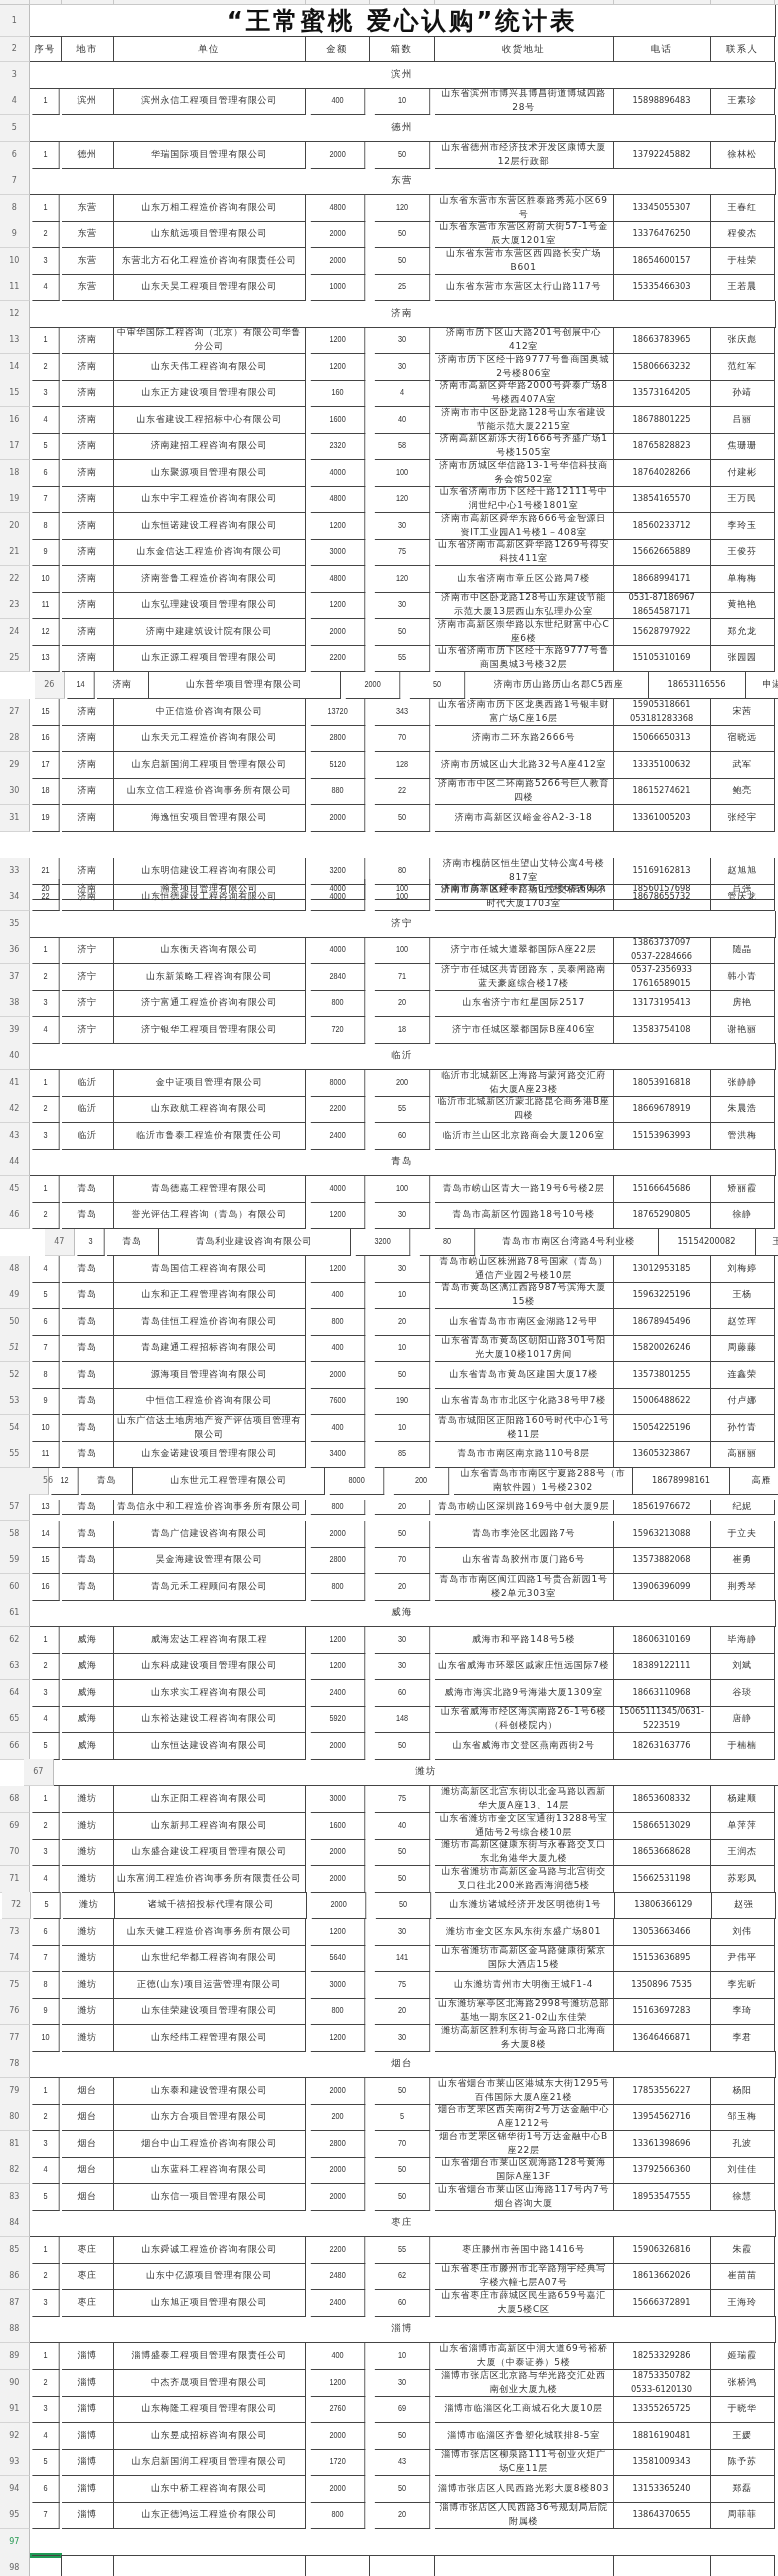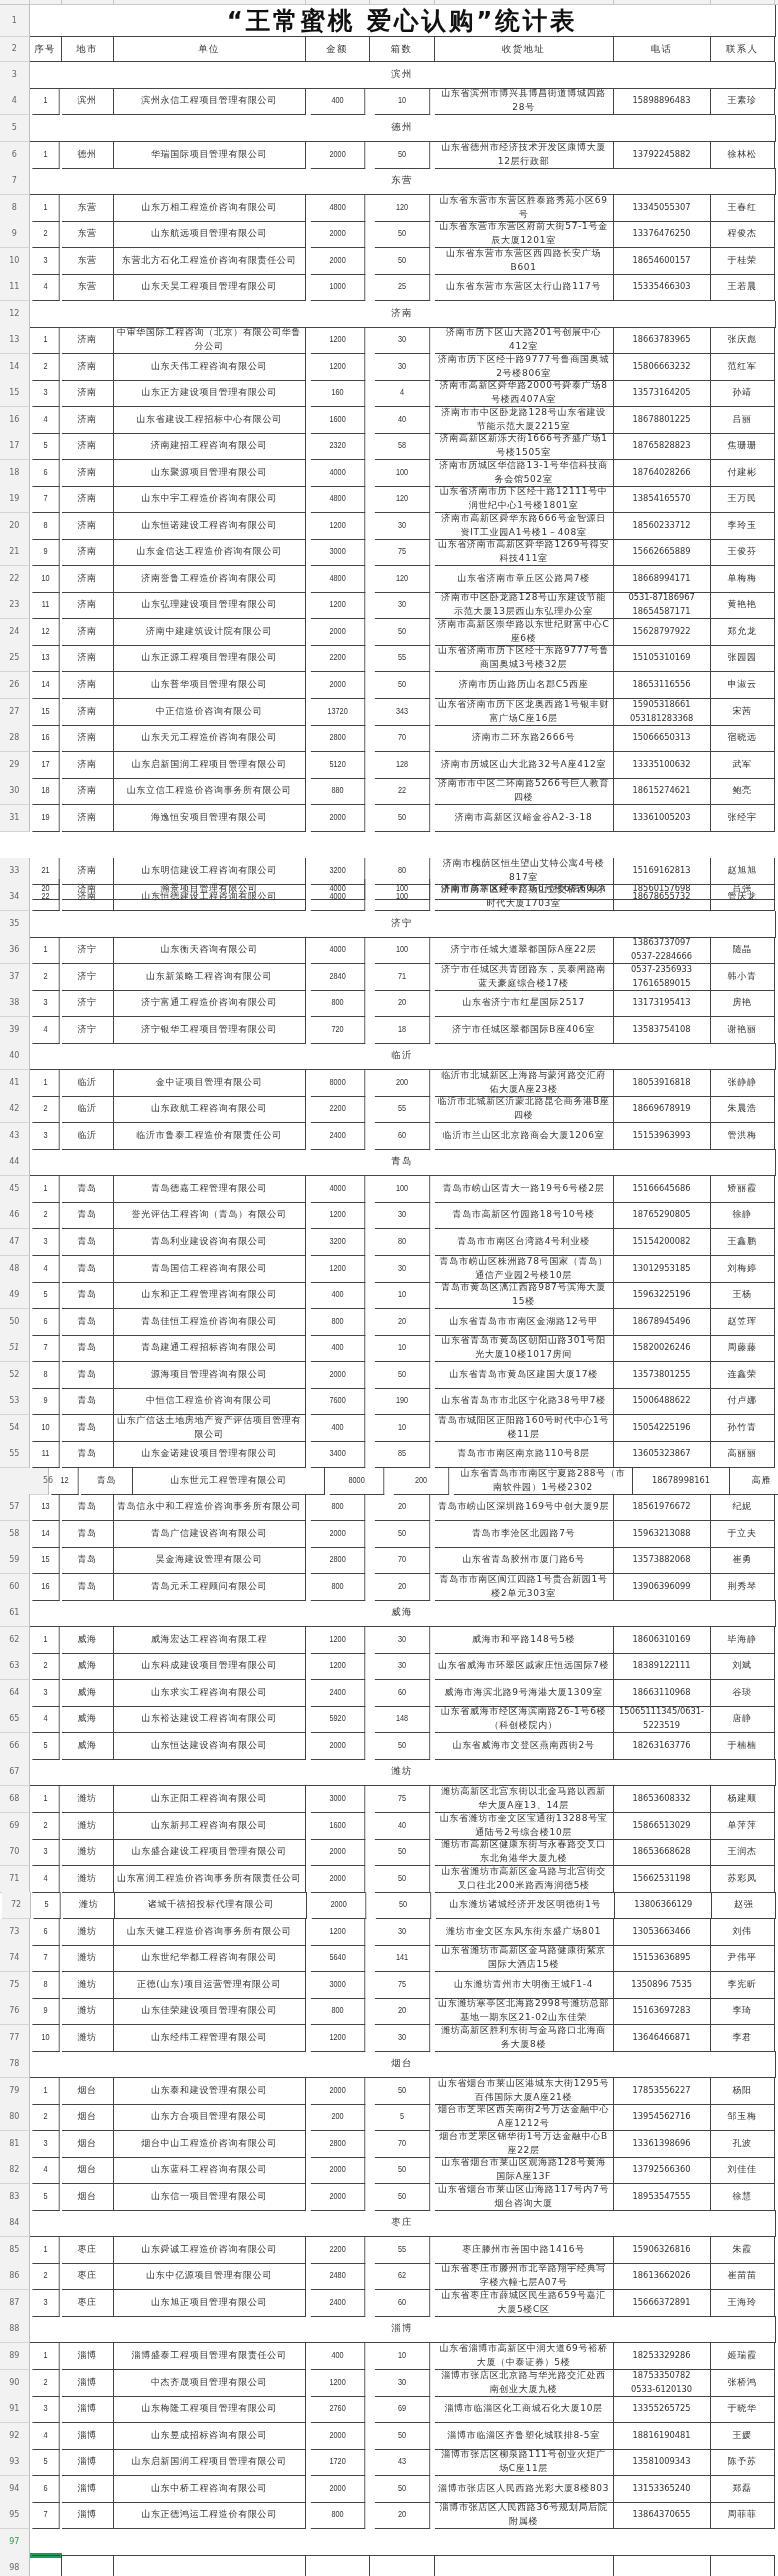--- a/index.html
+++ b/index.html
@@ -283,21 +283,21 @@
       <div class="rh" style="height: 26.5px;">25</div>
       <div class="cell c-a num">13</div>
       <div class="cell c-b">济南</div>
       <div class="cell c-c">山东正源工程项目管理有限公司</div>
       <div class="cell c-d num">2200</div>
       <div class="cell c-e num">55</div>
       <div class="cell c-f">山东省济南市历下区经十东路9777号鲁商国奥城3号楼32层</div>
       <div class="cell c-g g">15105310169</div>
       <div class="cell c-h">张园园</div>
     </div>
-    <div class="row" style="top: 667px; height: 26.5px;">
+    <div class="row" style="top: 667px; height: 26.5px; padding-left: 35px;">
       <div class="rh" style="height: 26.5px;">26</div>
       <div class="cell c-a num">14</div>
       <div class="cell c-b">济南</div>
       <div class="cell c-c">山东普华项目管理有限公司</div>
       <div class="cell c-d num">2000</div>
       <div class="cell c-e num">50</div>
       <div class="cell c-f">济南市历山路历山名郡C5西座</div>
       <div class="cell c-g g">18653116556</div>
       <div class="cell c-h">申淑云</div>
     </div>
@@ -496,21 +496,21 @@
       <div class="rh" style="height: 26.5px;">46</div>
       <div class="cell c-a num">2</div>
       <div class="cell c-b">青岛</div>
       <div class="cell c-c">誉光评估工程咨询（青岛）有限公司</div>
       <div class="cell c-d num">1200</div>
       <div class="cell c-e num">30</div>
       <div class="cell c-f">青岛市高新区竹园路18号10号楼</div>
       <div class="cell c-g g">18765290805</div>
       <div class="cell c-h">徐静</div>
     </div>
-    <div class="row" style="top: 1224px; height: 26.5px;">
+    <div class="row" style="top: 1224px; height: 26.5px; padding-left: 45px;">
       <div class="rh" style="height: 26.5px;">47</div>
       <div class="cell c-a num">3</div>
       <div class="cell c-b">青岛</div>
       <div class="cell c-c">青岛利业建设咨询有限公司</div>
       <div class="cell c-d num">3200</div>
       <div class="cell c-e num">80</div>
       <div class="cell c-f">青岛市市南区台湾路4号利业楼</div>
       <div class="cell c-g g">15154200082</div>
       <div class="cell c-h">王鑫鹏</div>
     </div>
@@ -606,21 +606,21 @@
       <div class="rh" style="height: 26.5px; padding-left: 48px;">56</div>
       <div class="cell c-a num">12</div>
       <div class="cell c-b">青岛</div>
       <div class="cell c-c">山东世元工程管理有限公司</div>
       <div class="cell c-d num">8000</div>
       <div class="cell c-e num">200</div>
       <div class="cell c-f">山东省青岛市市南区宁夏路288号（市南软件园）1号楼2302</div>
       <div class="cell c-g g">18678998161</div>
       <div class="cell c-h">高雁</div>
     </div>
-    <div class="row" style="top: 1489px; height: 26.5px;">
+    <div class="row" style="top: 1489px; height: 26.5px; align-items: center;">
       <div class="rh" style="height: 26.5px;">57</div>
       <div class="cell c-a num">13</div>
       <div class="cell c-b">青岛</div>
       <div class="cell c-c">青岛信永中和工程造价咨询事务所有限公司</div>
       <div class="cell c-d num">800</div>
       <div class="cell c-e num">20</div>
       <div class="cell c-f">青岛市崂山区深圳路169号中创大厦9层</div>
       <div class="cell c-g g">18561976672</div>
       <div class="cell c-h">纪妮</div>
     </div>
@@ -710,21 +710,21 @@
       <div class="cell c-a num">5</div>
       <div class="cell c-b">威海</div>
       <div class="cell c-c">山东恒达建设咨询有限公司</div>
       <div class="cell c-d num">2000</div>
       <div class="cell c-e num">50</div>
       <div class="cell c-f">山东省威海市文登区燕南西街2号</div>
       <div class="cell c-g g">18263163776</div>
       <div class="cell c-h">于楠楠</div>
     </div>
     <div class="row" style="top: 1754px; height: 26.5px;">
-      <div class="rh" style="height: 26.5px;">67</div>
+      <div class="rh" style="height: 26.5px; margin-left: 24px;">67</div>
       <div class="span-all">潍坊</div>
     </div>
     <div class="row" style="top: 1781px; height: 26.5px;">
       <div class="rh" style="height: 26.5px;">68</div>
       <div class="cell c-a num">1</div>
       <div class="cell c-b">潍坊</div>
       <div class="cell c-c">山东正阳工程咨询有限公司</div>
       <div class="cell c-d num">3000</div>
       <div class="cell c-e num">75</div>
       <div class="cell c-f">潍坊高新区北宫东街以北金马路以西新华大厦A座13、14层</div>

